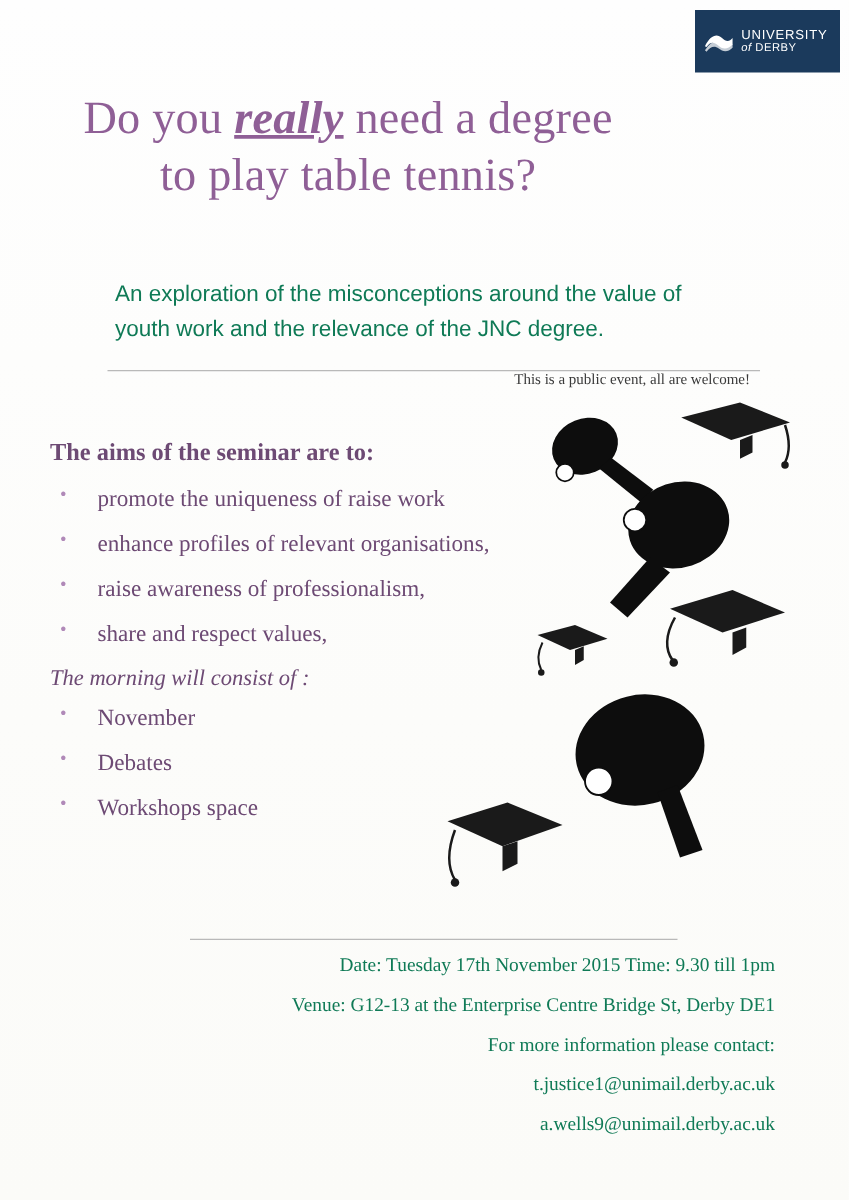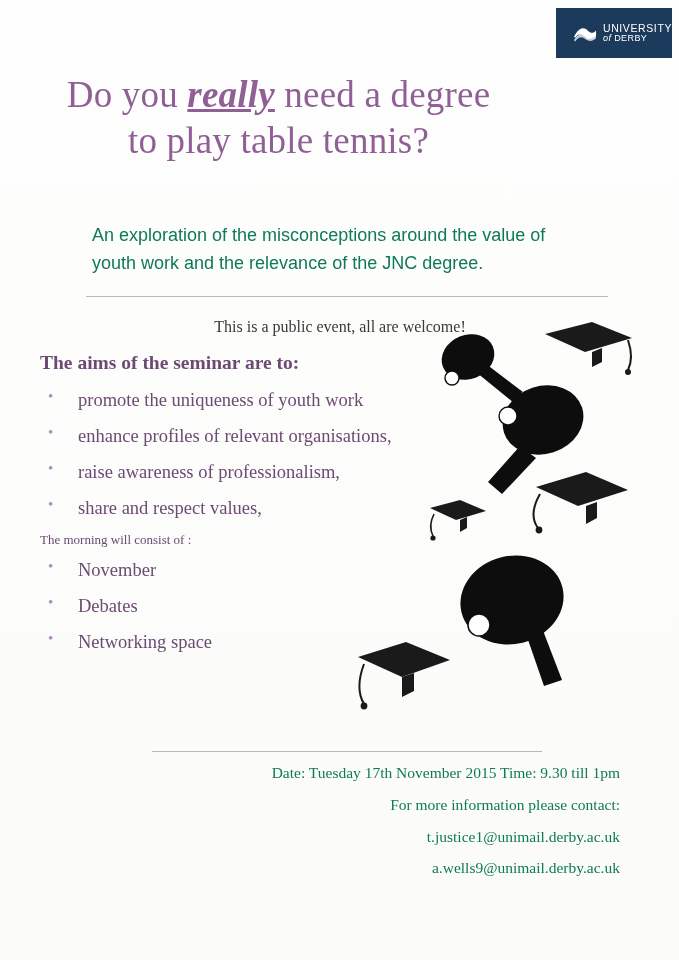--- a/index.html
+++ b/index.html
@@ -27,21 +27,20 @@
     position: absolute;
     top: 8px;
     left: 556px;
     width: 116px;
     height: 50px;
     background: #1b3a5c;
     display: flex;
     align-items: center;
     padding-left: 6px;
     box-sizing: border-box;
-    justify-content: flex-end;
   }
   .logo-mark {
     width: 26px;
     height: 26px;
     flex: 0 0 26px;
     margin-right: 5px;
   }
   .logo-text {
     color: #ffffff;
     line-height: 1.05;
@@ -98,26 +97,26 @@
     position: absolute;
     height: 1px;
     background: #b9b9b9;
   }
   .rule-top { top: 296px; left: 86px; width: 522px; }
   .rule-bottom { top: 751px; left: 152px; width: 390px; }
 
   
   .public-line {
     position: absolute;
-    top: 318px;
+    top: 296px;
     left: 80px;
     width: 520px;
-    text-align: center;
+    text-align: right;
     color: #3a3a3a;
-    font-size: 16px;
+    font-size: 12px;
   }
 
   
   .body-block {
     position: absolute;
     left: 40px;
     top: 352px;
     width: 430px;
     color: #7f5a87;
   }
@@ -141,23 +140,24 @@
   }
   ul.items li::before {
     content: "\2022";
     position: absolute;
     left: 8px;
     top: 0;
     color: #b089b8;
     font-size: 15px;
   }
   .lead2 {
-    font-size: 13px;
+    font-size: 18px;
     color: #6d4a74;
     margin: 6px 0 4px 0;
+    font-style: italic;
   }
 
   
   .footer {
     position: absolute;
     top: 757px;
     left: 60px;
     width: 560px;
     text-align: right;
     color: #0f7a56;
@@ -253,35 +253,36 @@
         <path d="M62 365 L62 385 L74 379 L74 361 Z" fill="#1a1a1a"></path>
         <path d="M24 352 C18 368 18 382 24 392" stroke="#1a1a1a" stroke-width="2" fill="none"></path>
         <circle cx="24" cy="394" r="3.4" fill="#1a1a1a"></circle>
       </g>
     </svg>
   </div>
 
   <div class="body-block">
     <p class="lead">The aims of the seminar are to:</p>
     <ul class="items">
-      <li>promote the uniqueness of youth work</li>
+      <li>promote the uniqueness of raise work</li>
       <li>enhance profiles of relevant organisations,</li>
       <li>raise awareness of professionalism,</li>
       <li>share and respect values,</li>
     </ul>
     <p class="lead2">The morning will consist of :</p>
     <ul class="items">
       <li>November</li>
       <li>Debates</li>
-      <li>Networking space</li>
+      <li>Workshops space</li>
     </ul>
   </div>
 
   <div class="rule rule-bottom"></div>
 
   <div class="footer">
     <div>Date: Tuesday 17th November 2015   Time: 9.30 till 1pm</div>
+    <div>Venue:  G12-13 at the Enterprise Centre Bridge St, Derby DE1</div>
     <div>For more information please contact:</div>
     <div>t.justice1@unimail.derby.ac.uk</div>
     <div>a.wells9@unimail.derby.ac.uk</div>
   </div>
 
 </div>
 
 </body></html>

